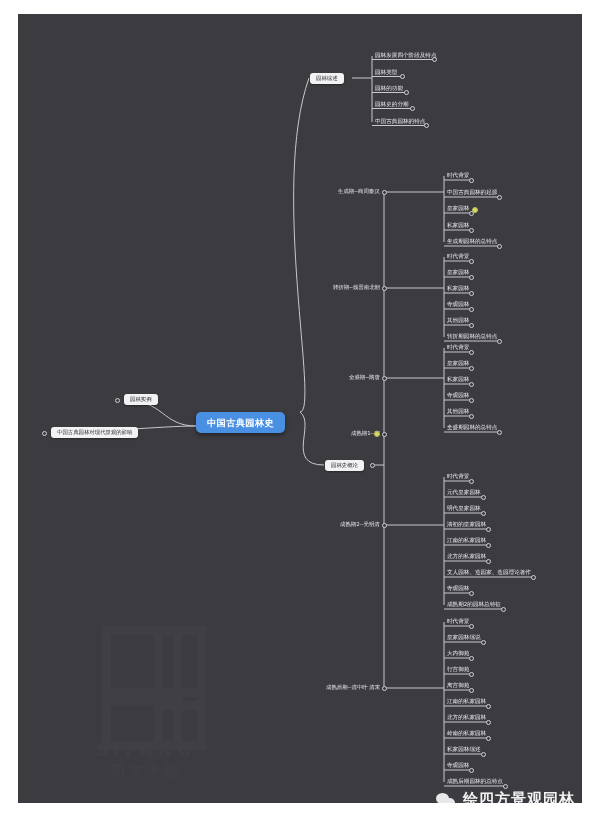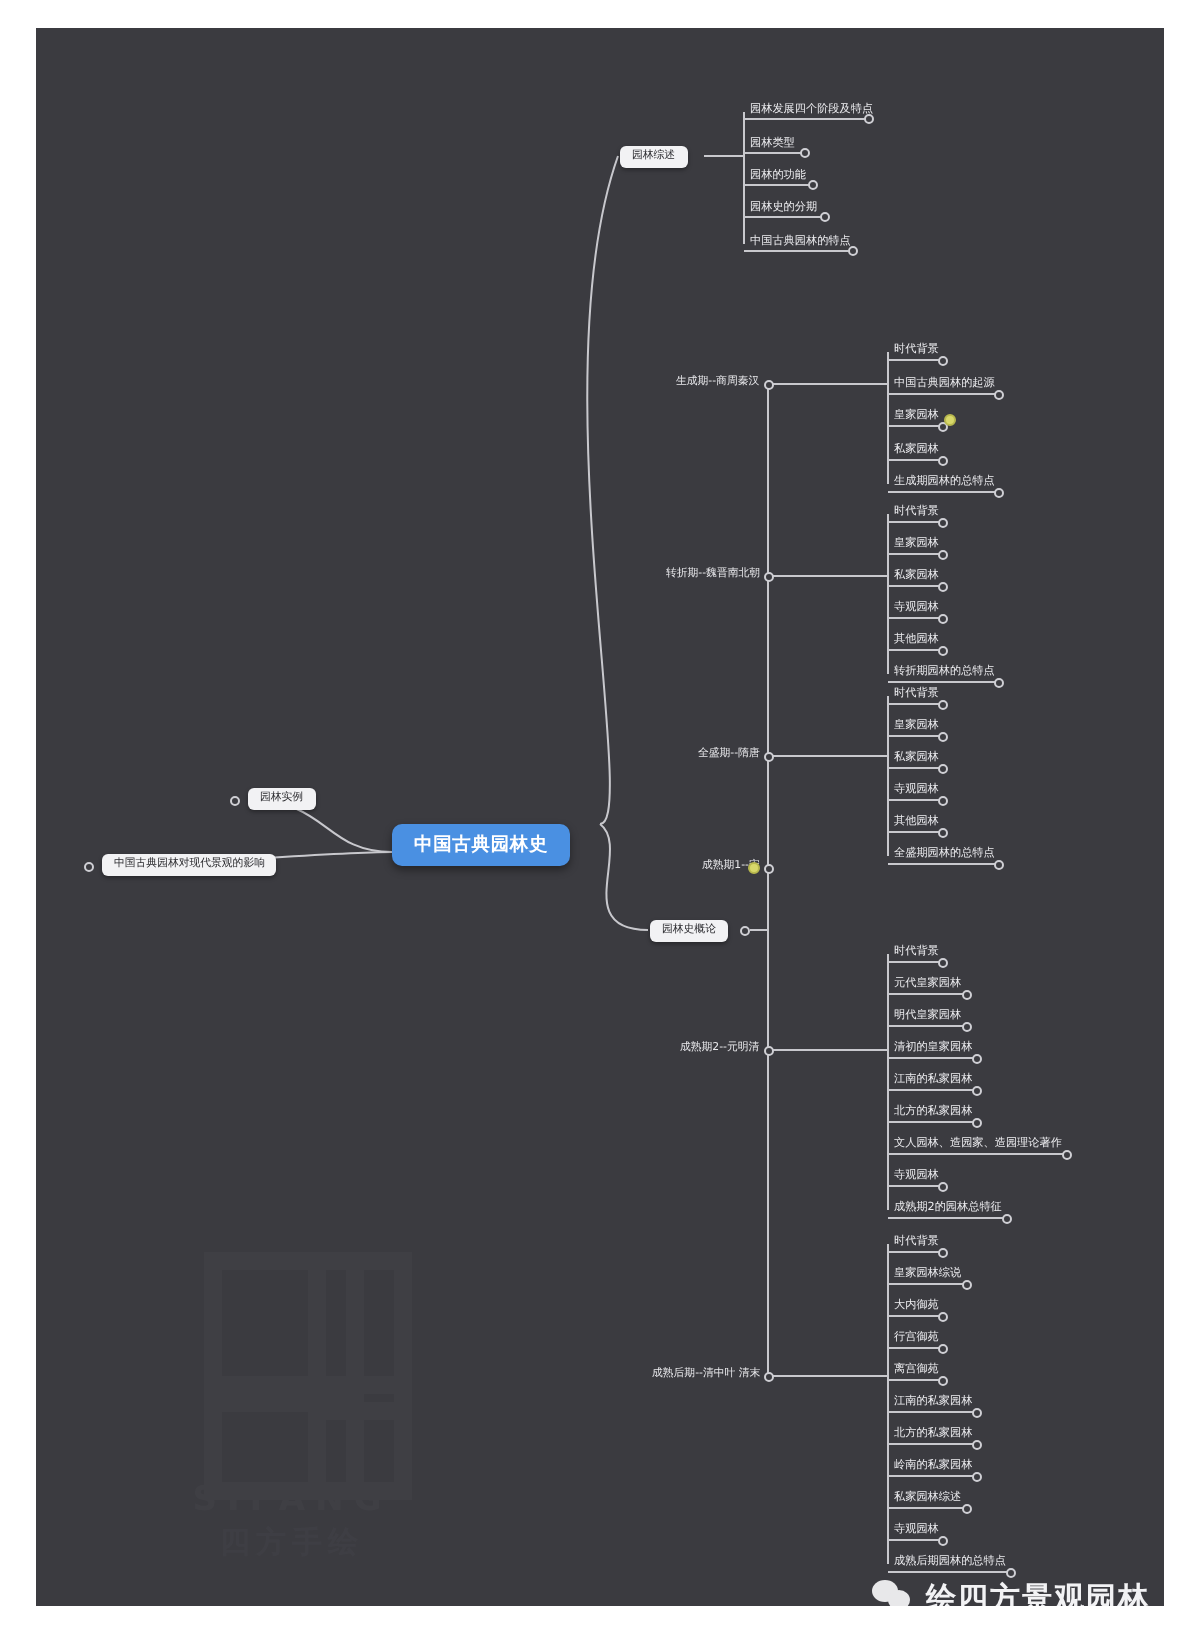--- a/index.html
+++ b/index.html
@@ -89,21 +89,21 @@
     border-radius:50%;
     background:#d8d86a;
     border:1px solid #b8b84e;
     box-sizing:border-box;
   }
 
   
   .footer{
     position:absolute;
     left:418px;top:776px;
-    display:flex;align-items:flex-start;gap:7px;
+    display:flex;align-items:flex-end;gap:7px;
   }
   .wechat-icon{
     width:20px;height:16px;
     position:relative;
   }
   .wechat-icon .b1,.wechat-icon .b2{
     position:absolute;border-radius:50%;background:#e8e8ea;
   }
   .wechat-icon .b1{left:0;top:0;width:13px;height:11px;}
   .wechat-icon .b2{left:8px;top:5px;width:11px;height:10px;}

